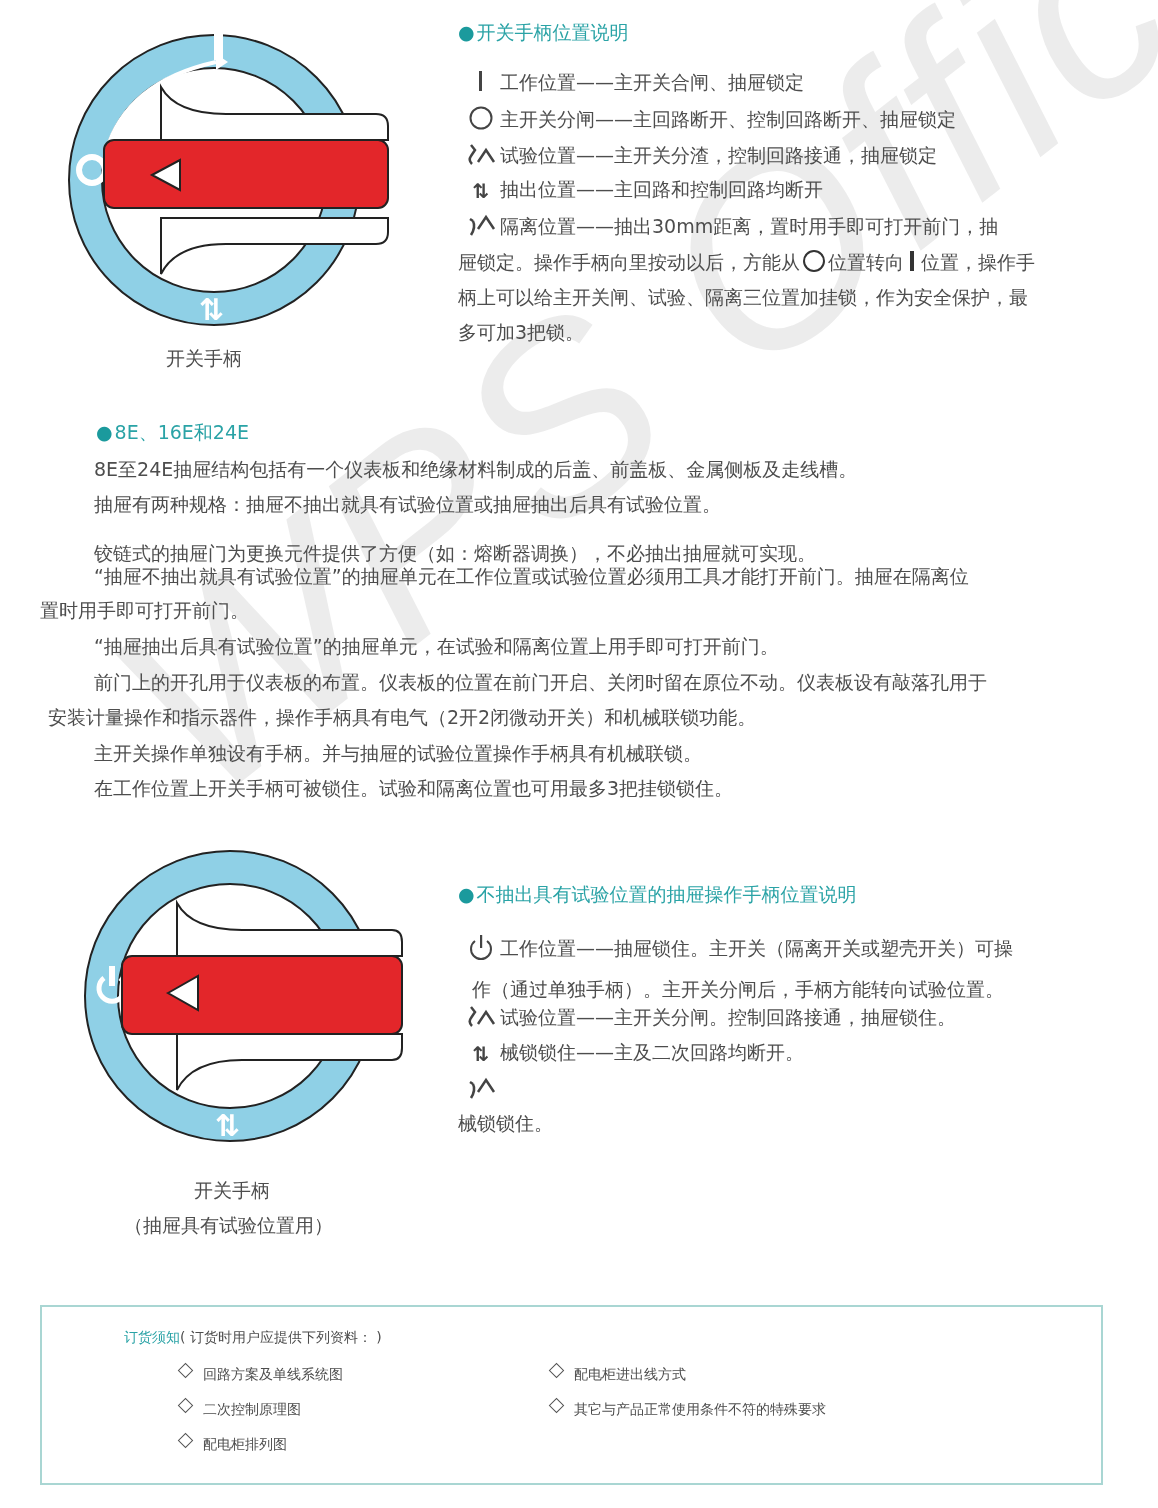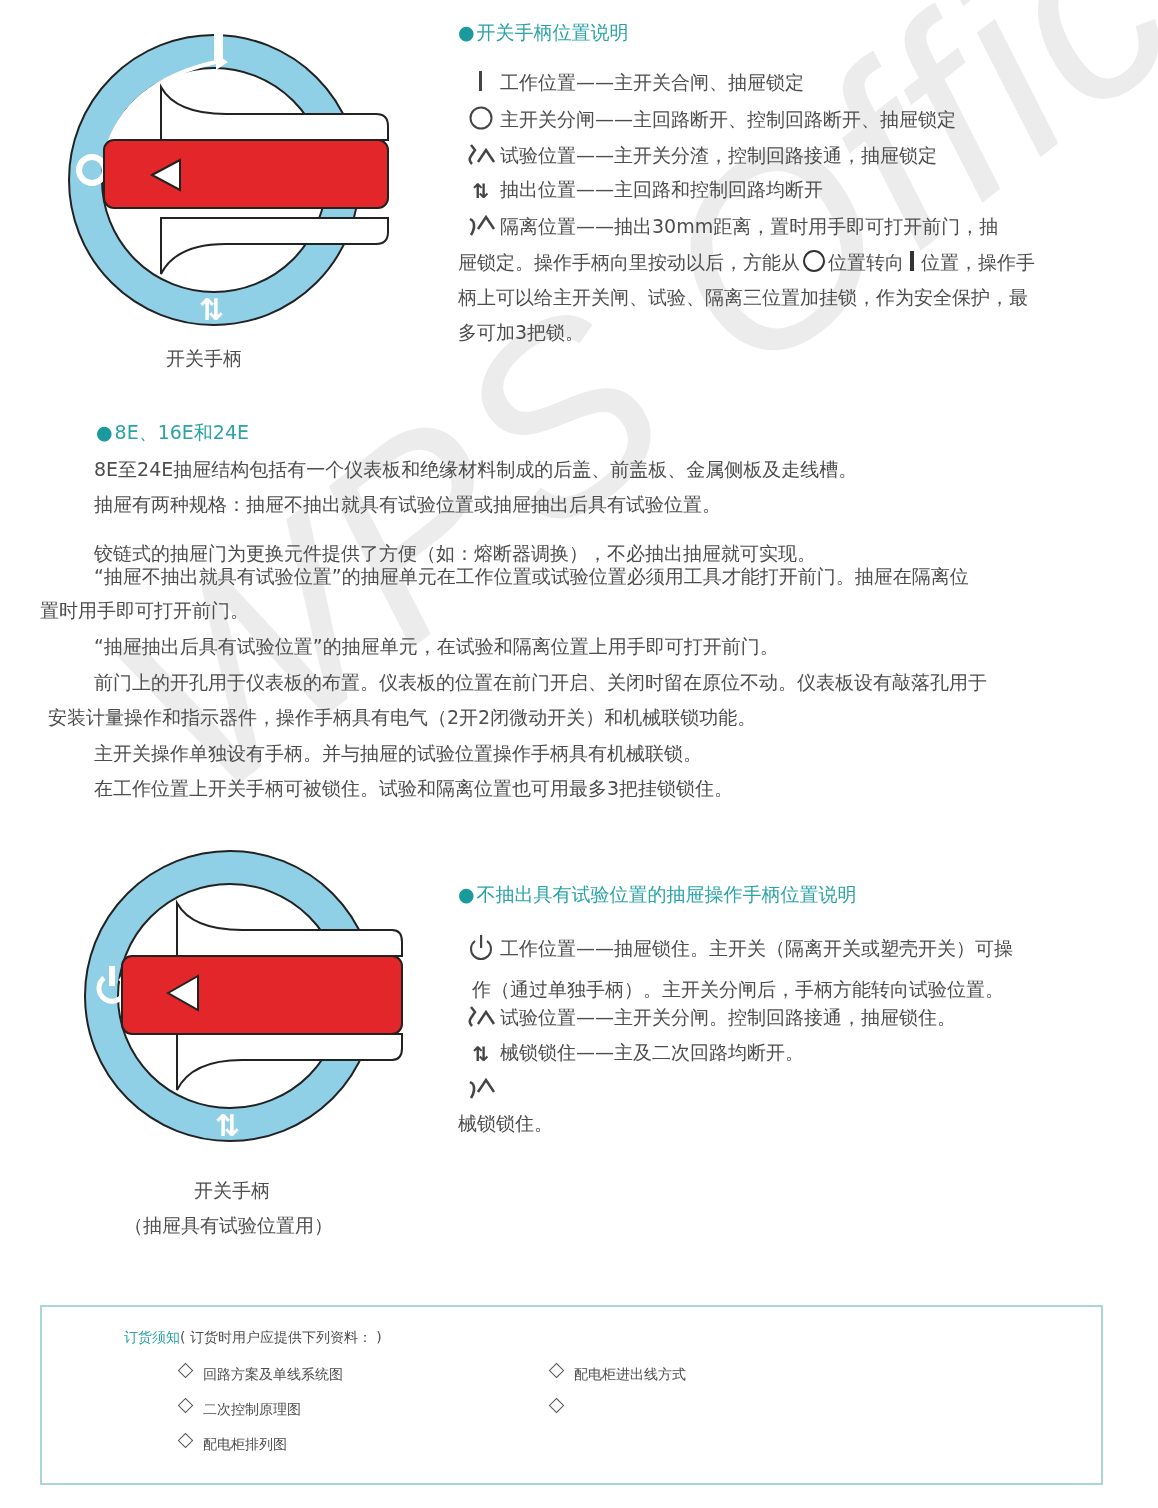--- a/index.html
+++ b/index.html
@@ -165,13 +165,13 @@
 <div class="line" style="left:458px;top:1111px;">械锁锁住。</div>
 
 <div class="order-box"></div>
 <div class="order-item" style="left:124px;top:1329px;">
   <span class="teal">订货须知</span><span>( 订货时用户应提供下列资料：  )</span>
 </div>
 <div class="order-item" style="left:176px;top:1365px;"><span class="diamond"></span><span>回路方案及单线系统图</span></div>
 <div class="order-item" style="left:176px;top:1400px;"><span class="diamond"></span><span>二次控制原理图</span></div>
 <div class="order-item" style="left:176px;top:1435px;"><span class="diamond"></span><span>配电柜排列图</span></div>
 <div class="order-item" style="left:547px;top:1365px;"><span class="diamond"></span><span>配电柜进出线方式</span></div>
-<div class="order-item" style="left:547px;top:1400px;"><span class="diamond"></span></div>
+<div class="order-item" style="left:547px;top:1400px;"><span class="diamond"></span><span>其它与产品正常使用条件不符的特殊要求</span></div>
 
 </body></html>

